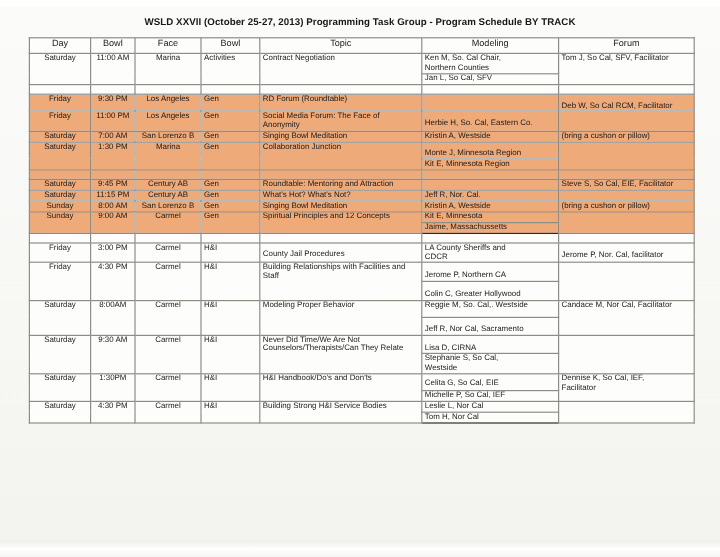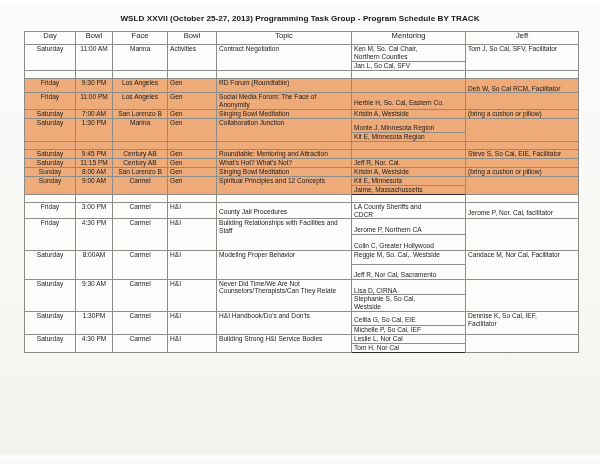--- a/index.html
+++ b/index.html
@@ -116,22 +116,22 @@
         <col class="c-pres">
         <col class="c-needs">
     </colgroup>
     <thead>
       <tr>
         <th>Day</th>
         <th>Bowl</th>
         <th>Face</th>
         <th>Bowl</th>
         <th>Topic</th>
-        <th>Mentoring</th>
-        <th>Jeff</th>
+        <th>Modeling</th>
+        <th>Forum</th>
       </tr>
     </thead>
 
     <tbody>
 
       <tr class="r1">
         <td class="c-day" rowspan="2">Saturday</td>
         <td class="c-time" rowspan="2">11:00 AM</td>
         <td class="c-room" rowspan="2">Marina</td>
         <td class="c-track" rowspan="2">Activities</td>

